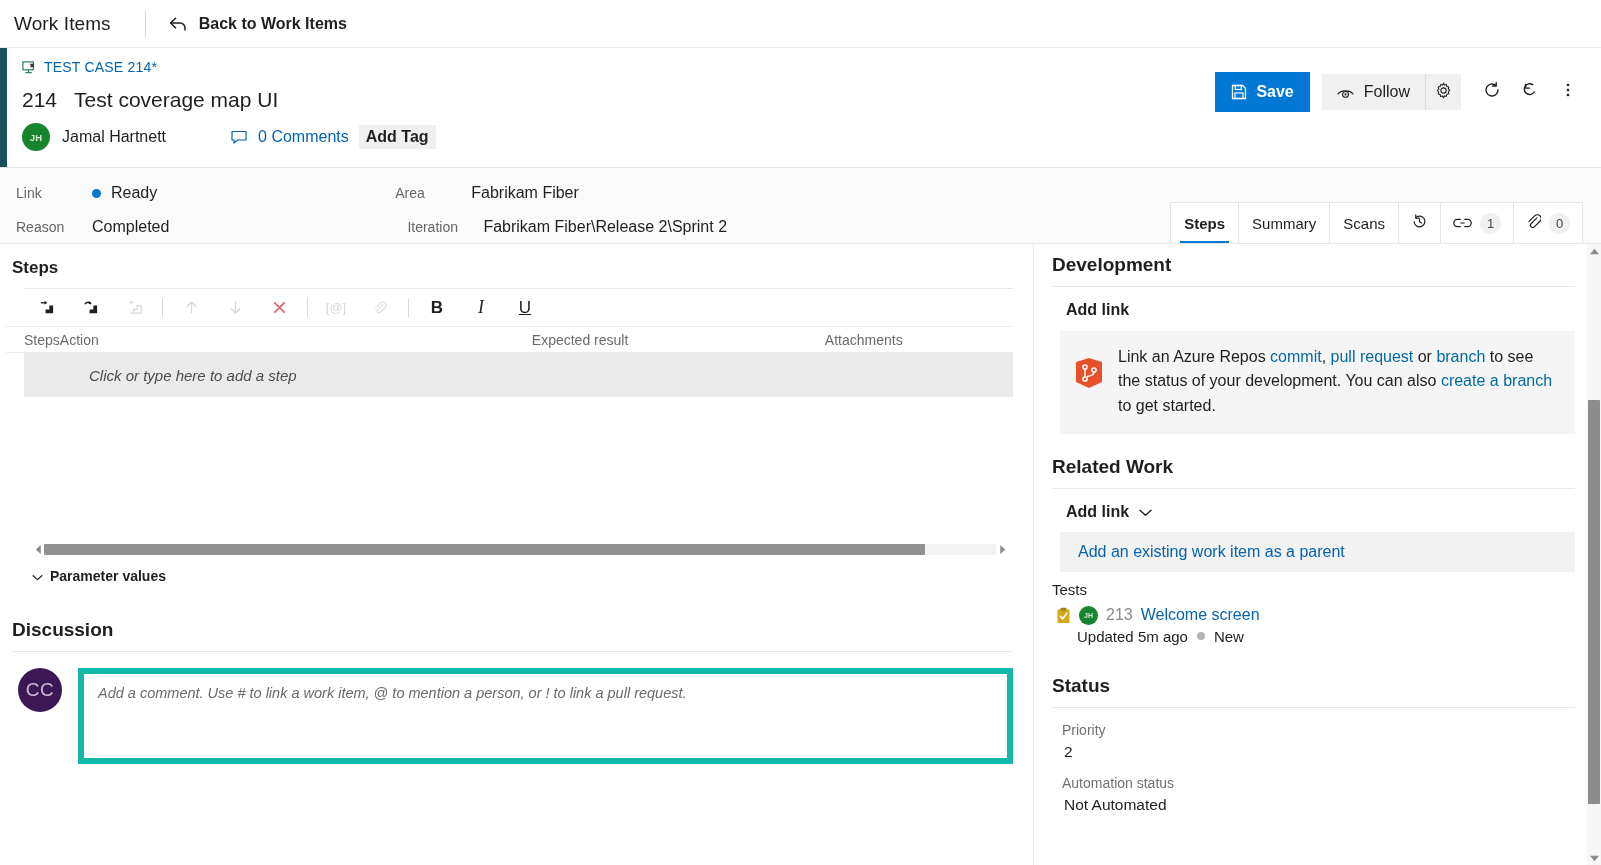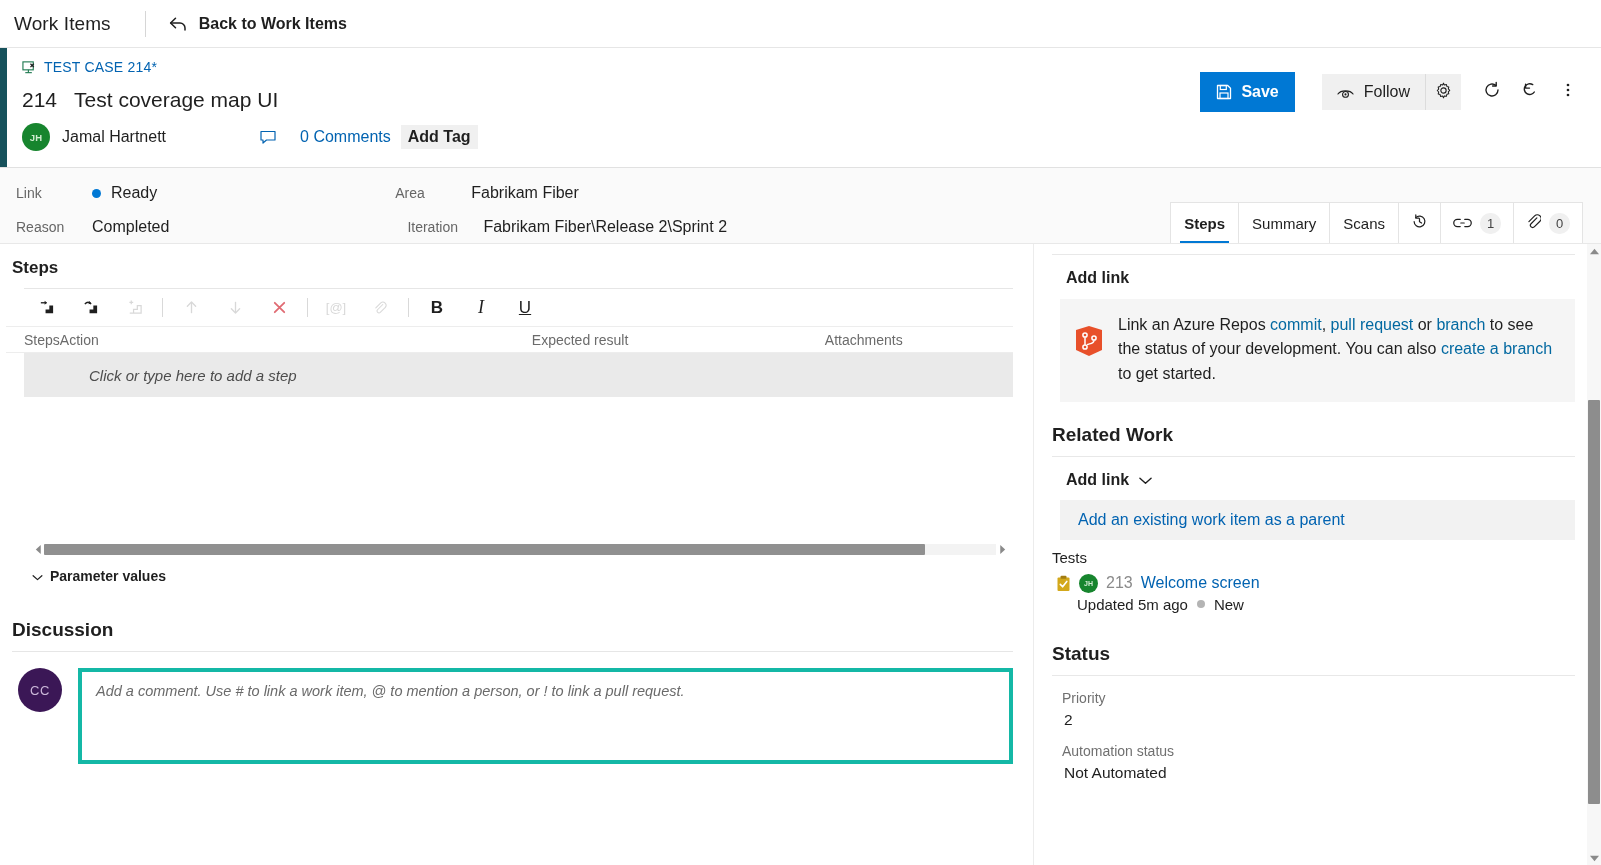--- a/index.html
+++ b/index.html
@@ -51,43 +51,43 @@
   .wi-meta-row { display:flex; align-items:center; margin-top:8px; height:34px; }
   .avatar {
     width:28px; height:28px; border-radius:50%;
     background:#17852e; color:#cfeccf;
     font-size:9.5px; font-weight:700;
     display:flex; align-items:center; justify-content:center;
     letter-spacing:.3px;
   }
   .assignee { font-size:16px; color:#1f1f1f; margin-left:12px; }
   .comments-link {
-    display:flex; align-items:center; gap:24px;
-    margin-left:94px; color:#0263b1; font-size:16px; cursor:pointer;
+    display:flex; align-items:center; gap:11px;
+    margin-left:65px; color:#0263b1; font-size:16px; cursor:pointer;
   }
   .speech-icon { width:16px; height:15px; display:block; }
   .add-tag {
     margin-left:10px; font-size:16px; font-weight:700; color:#1f1f1f;
     background:#f0f0f0; padding:3px 7px; cursor:pointer;
   }
 
   
   .hdr-tools {
     position:absolute; right:14px; top:24px;
     display:flex; align-items:center; gap:0;
   }
   .btn-save {
     display:flex; align-items:center; gap:9px;
     background:#0078d4; color:#fff;
     height:40px; padding:0 16px;
     font-size:16px; font-weight:700; cursor:pointer;
     border:none;
   }
   .save-icon { width:16px; height:16px; display:block; }
-  .follow-group { display:flex; align-items:center; margin-left:27px; }
+  .follow-group { display:flex; align-items:center; margin-left:12px; }
   .btn-follow {
     display:flex; align-items:center; gap:10px;
     background:#f0f0f0; height:36px; padding:0 15px;
     font-size:16px; color:#1f1f1f; cursor:pointer; border:none;
   }
   .eye-icon { width:17px; height:12px; display:block; }
   .btn-gear {
     background:#f0f0f0; height:36px; width:36px;
     display:flex; align-items:center; justify-content:center;
     border-left:1px solid #dcdcdc; cursor:pointer;
@@ -211,24 +211,24 @@
   }
   .param-label { font-size:14px; font-weight:700; color:#1f1f1f; }
 
   .discussion-head { margin: 34px 0 0 6px; font-size:19px; font-weight:700; }
   .discussion-hr { height:1px; background:#e6e6e6; margin: 10px 0 0 6px; }
   .comment-row { display:flex; gap:16px; margin: 16px 0 0 12px; }
   .avatar-cc {
     width:44px; height:44px; border-radius:50%;
     background:#3b1756; color:#cbb8d8;
     display:flex; align-items:center; justify-content:center;
-    font-size:13px; letter-spacing:.5px; flex:0 0 44px;
+    font-size:19px; letter-spacing:.5px; flex:0 0 44px;
   }
   .comment-box {
-    flex:1 1 auto; height:96px; border:4px solid #14b8a6; background:#fff;
+    flex:1 1 auto; height:96px; border:6px solid #14b8a6; background:#fff;
     padding: 11px 14px;
     font-size:14.5px; font-style:italic; color:#6a6a6a;
   }
 
   
   .r-sect-title { font-size:19px; font-weight:700; margin: 10px 0 0 6px; }
   .r-hr { height:1px; background:#e8e8e8; margin: 10px 0 0 6px; }
   .r-sub { font-size:16px; font-weight:700; margin: 14px 0 0 20px; }
 
   .dev-card {
@@ -562,20 +562,21 @@
       <div class="discussion-hr"></div>
 
       <div class="comment-row">
         <div class="avatar-cc">CC</div>
         <div class="comment-box">Add a comment. Use # to link a work item, @ to mention a person, or ! to link a pull request.</div>
       </div>
     </div>
 
     <div class="right-pane">
 
+      <div class="r-sect-title">Development</div>
       <div class="r-hr"></div>
       <div class="r-sub">Add link</div>
       <div class="dev-card">
         <span class="repo-icon">
           <svg viewBox="0 0 30 32" width="30" height="32">
             <path d="M2 5 L15 1 L28 5 V25 L15 31 L2 25 Z" fill="#e8502a"></path>
             <circle cx="11" cy="10" r="2.1" fill="none" stroke="#fff" stroke-width="1.5"></circle>
             <circle cx="11" cy="22" r="2.1" fill="none" stroke="#fff" stroke-width="1.5"></circle>
             <circle cx="20" cy="13" r="2.1" fill="none" stroke="#fff" stroke-width="1.5"></circle>
             <path d="M11 12.2 V19.8" stroke="#fff" stroke-width="1.5"></path>

